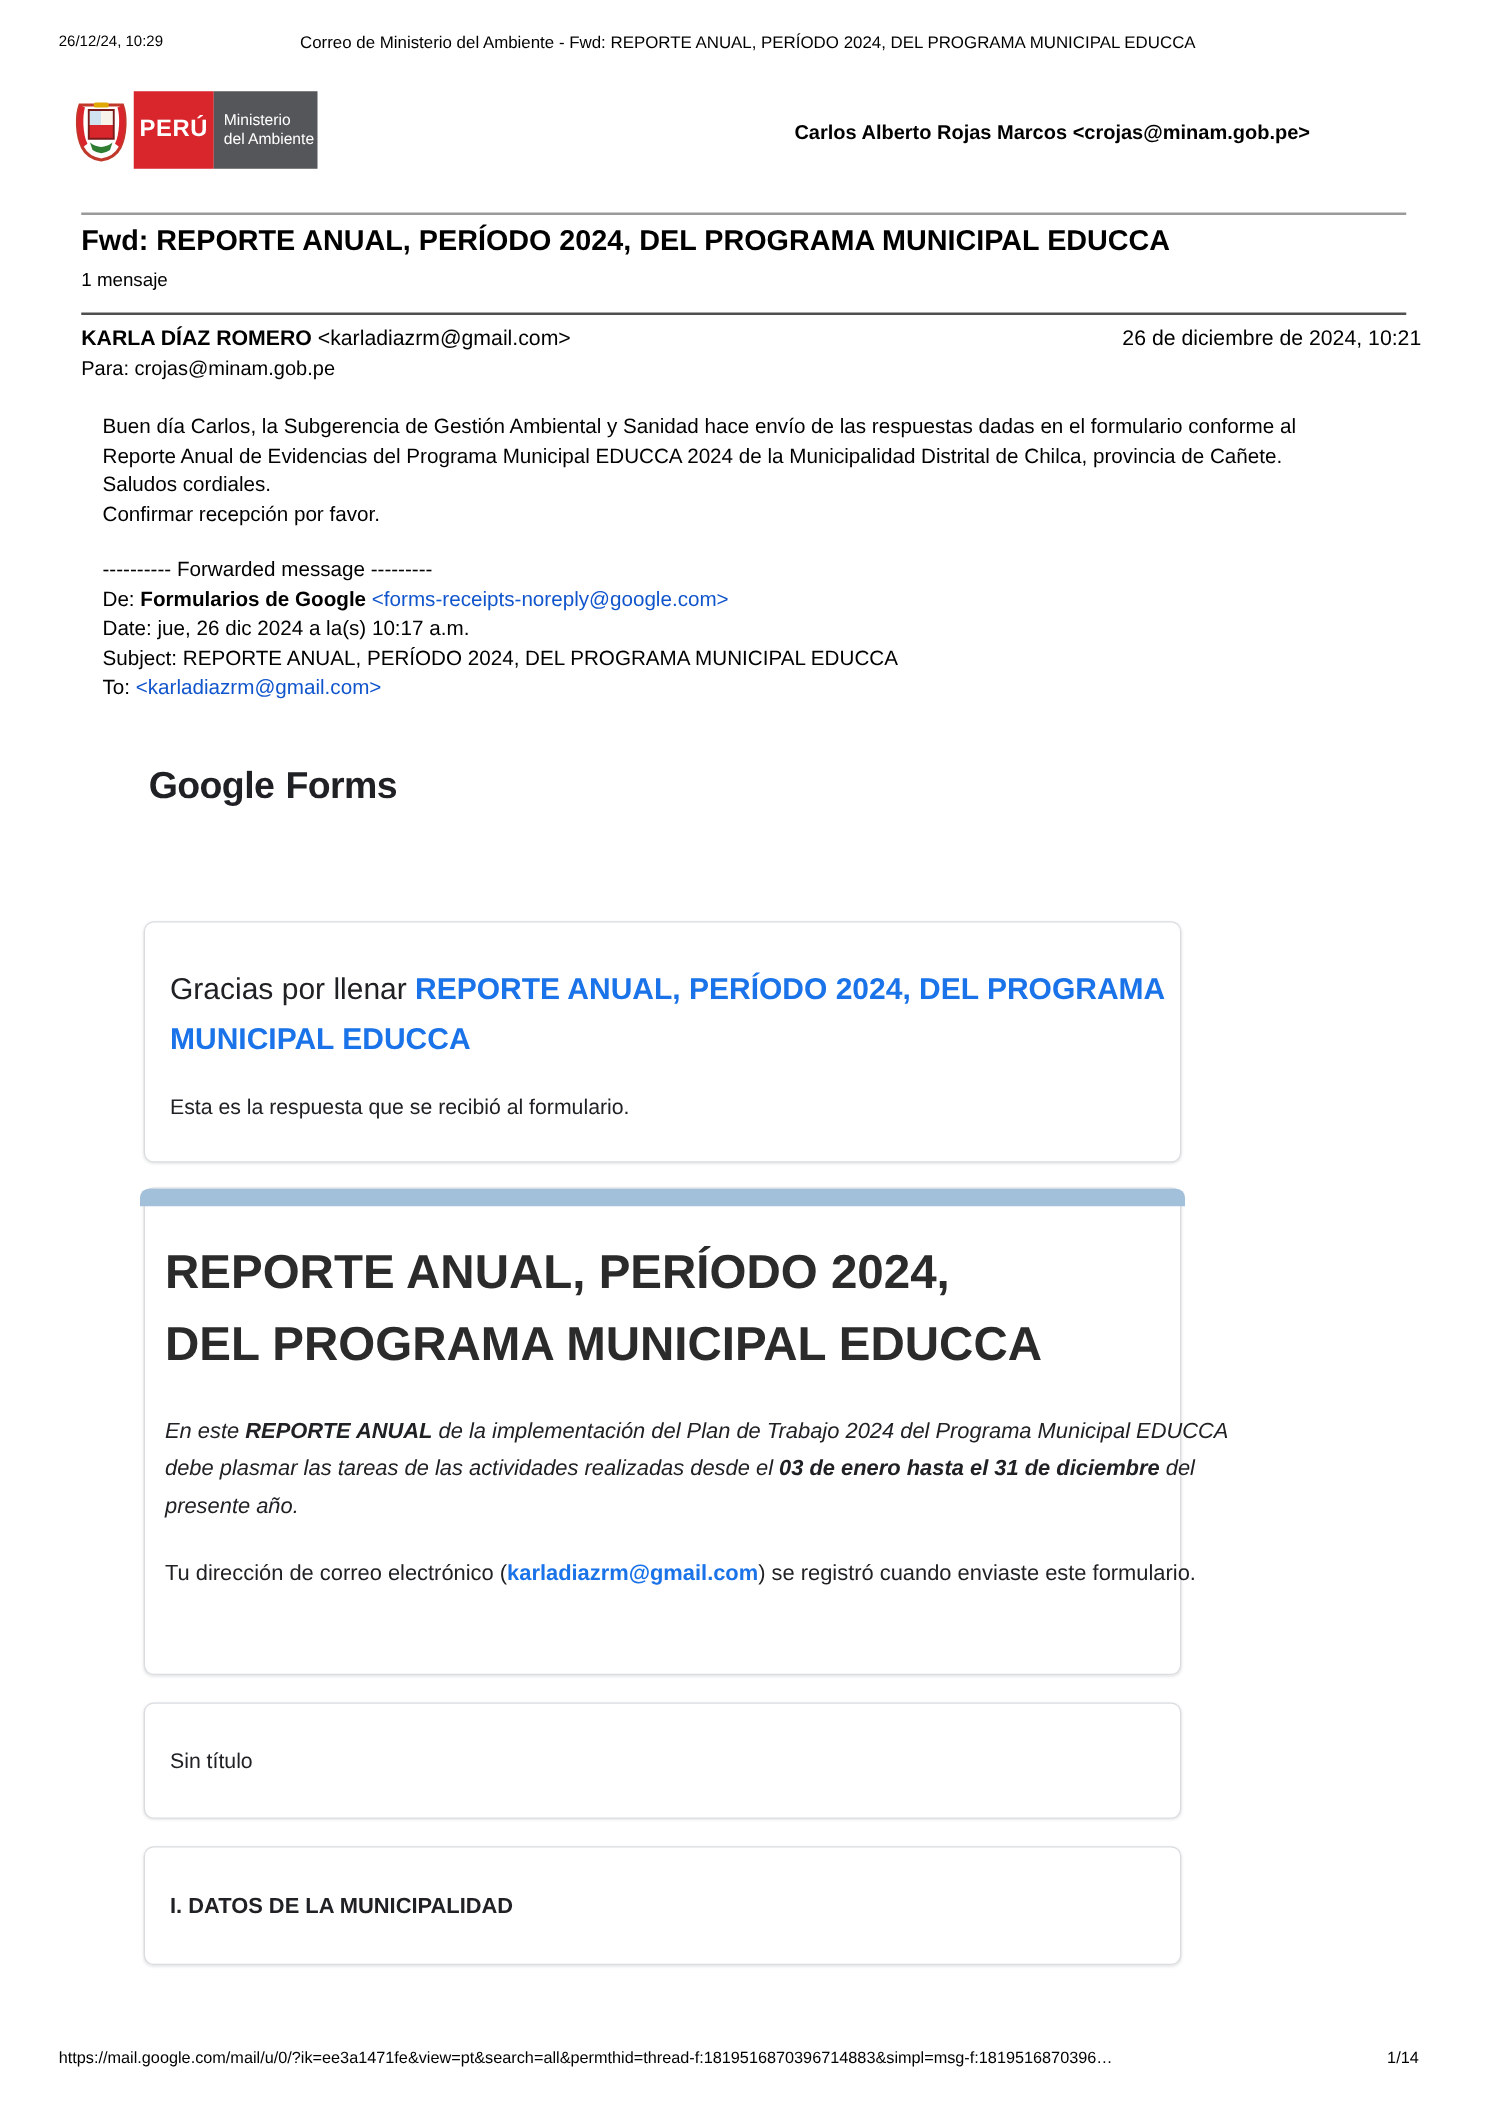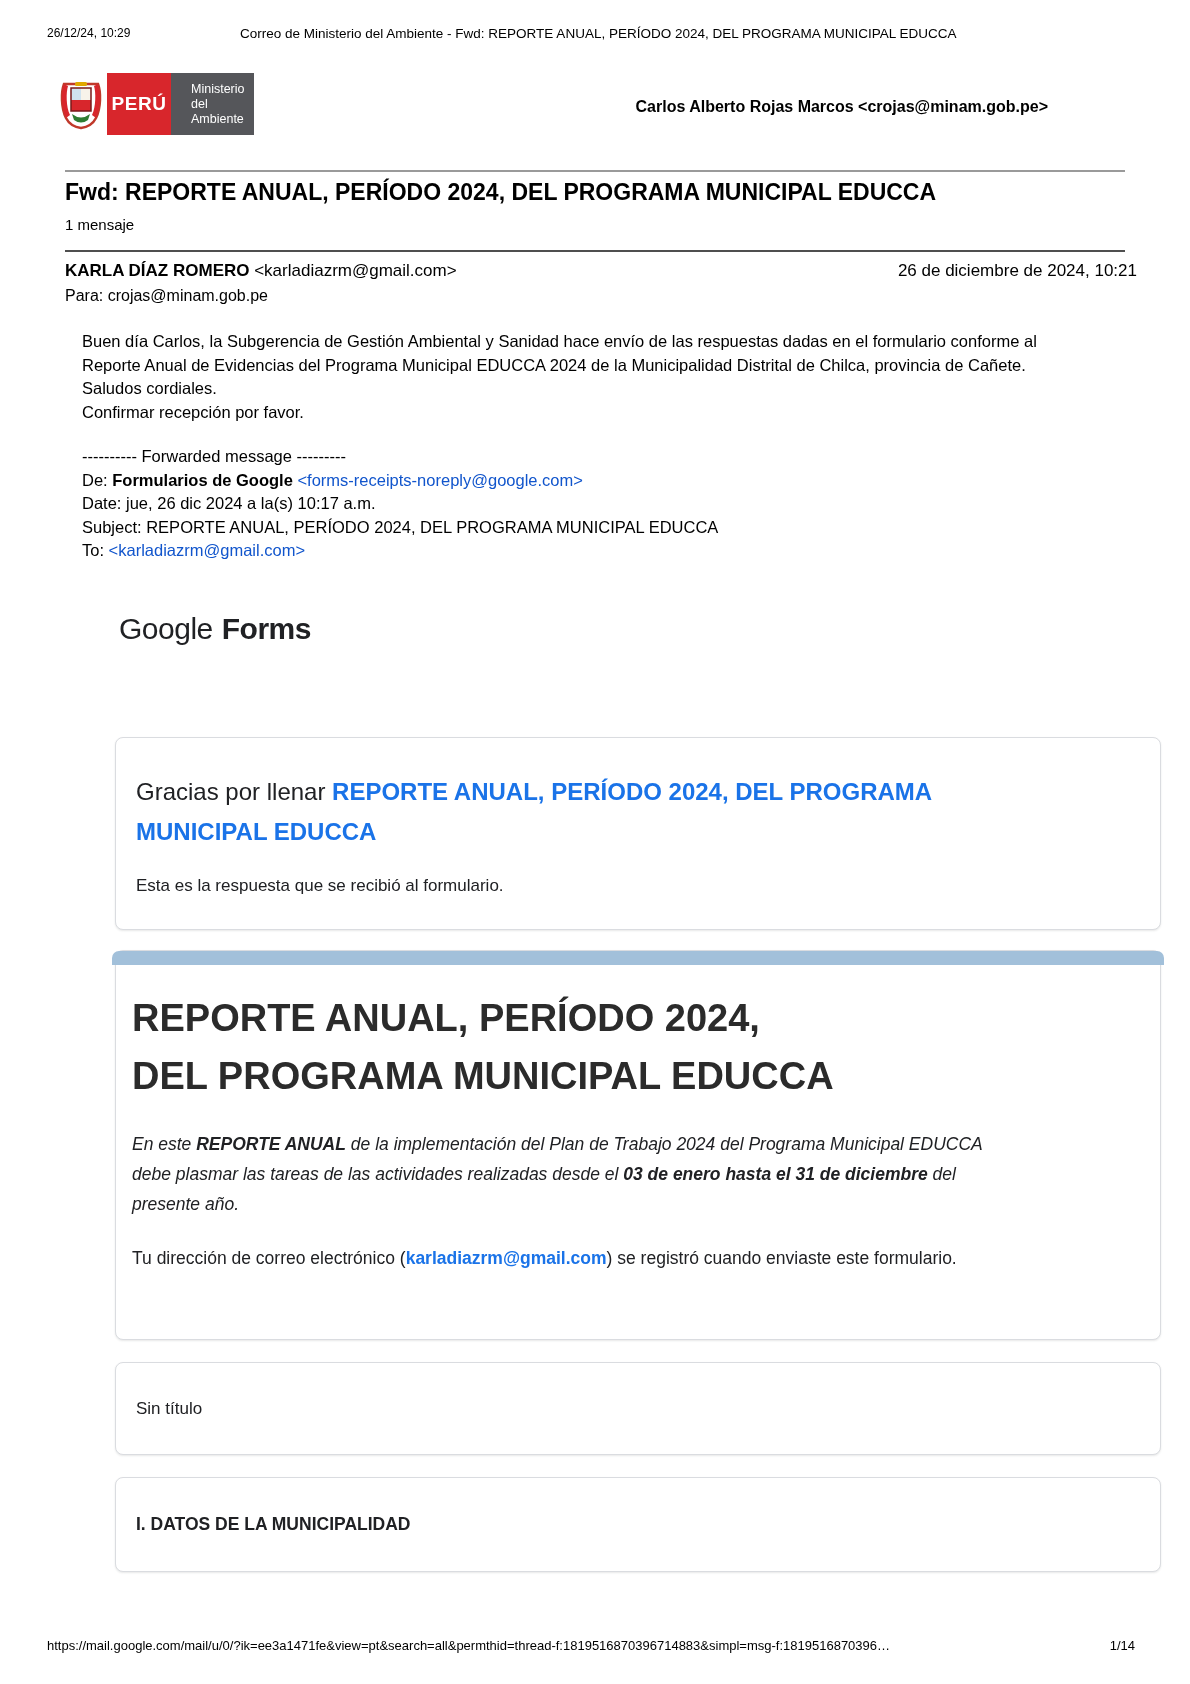--- a/index.html
+++ b/index.html
@@ -21,43 +21,43 @@
     color:#000;
     overflow:hidden;
   }
   
   .hdr-date{position:absolute;left:47px;top:26px;font-size:12px;}
   .hdr-title{position:absolute;left:240px;top:26px;font-size:13.5px;}
   
   .logo{position:absolute;left:55px;top:73px;height:62px;display:flex;}
   .coat{width:52px;height:62px;background:#fff;display:flex;align-items:center;justify-content:center;}
   .box-red{width:64px;background:var(--brand-red);color:#fff;display:flex;align-items:center;justify-content:center;font-weight:bold;font-size:19px;letter-spacing:.5px;}
-  .box-gray{width:83px;background:var(--brand-gray);color:#fff;font-size:12.5px;line-height:15px;display:flex;flex-direction:column;justify-content:center;padding-left:20px;}
+  .box-gray{width:83px;background:var(--brand-gray);color:#fff;font-size:12.5px;line-height:15px;display:flex;flex-direction:column;justify-content:center;padding-left:8px;}
   .account{position:absolute;right:142px;top:98px;font-size:16px;font-weight:bold;}
   
   .rule{position:absolute;left:65px;width:1060px;border:none;}
   .rule1{top:170px;border-top:2px solid #9a9a9a;}
   .rule2{top:250px;border-top:2px solid #4f4f4f;}
   .subject{position:absolute;left:65px;top:179px;width:1070px;font-size:23px;font-weight:bold;}
   .mensaje{position:absolute;left:65px;top:216px;font-size:15px;}
   .sender-row{position:absolute;left:65px;right:53px;top:261px;display:flex;justify-content:space-between;font-size:17px;}
   .sender-row b{font-weight:bold;}
   .para-line{position:absolute;left:65px;top:287px;font-size:16px;}
   
   .email-body{position:absolute;left:82px;top:330px;width:985px;font-size:16.5px;line-height:23.5px;}
   .spacer{height:21px;}
   .lnk{color:var(--link-blue);text-decoration:none;}
   .lnk-bold{color:var(--form-link-blue);font-weight:bold;text-decoration:none;}
   
   .gforms{position:absolute;left:119px;top:612px;font-size:30px;color:#202124;letter-spacing:-0.5px;}
-  .gforms .w1{font-weight:400;margin-right:9px;}
+  .gforms .w1{font-weight:700;margin-right:9px;}
   .gforms .w2{font-weight:700;}
   
   .card{
-    position:absolute;left:115px;width:1046px;background:#fff;
+    position:absolute;left:115px;width:830px;background:#fff;
     border:1px solid var(--card-border);border-radius:8px;
     box-shadow:0 1px 2px rgba(60,64,67,.12);
     padding:0 20px;color:#202124;
   }
   .card1{top:737px;height:193px;}
   .card1-headline{margin-top:34px;font-size:24px;line-height:40px;width:850px;}
   .card1-sub{margin-top:24px;font-size:17px;}
   .card2{top:950px;height:390px;padding:0 16px;}
   .strip{height:14px;margin:0 -20px;background:var(--form-header-strip);border-radius:7px 7px 0 0;}
   .card2-title{margin-top:24px;font-size:38px;line-height:58px;font-weight:bold;color:var(--title-dark);}

